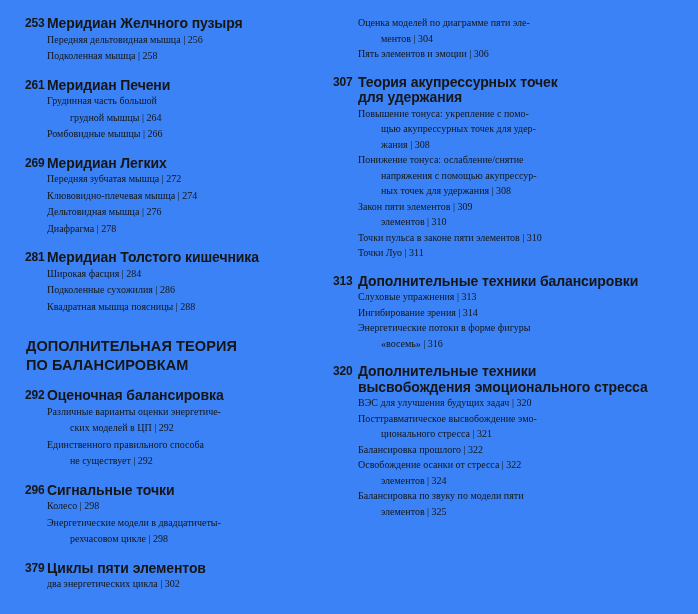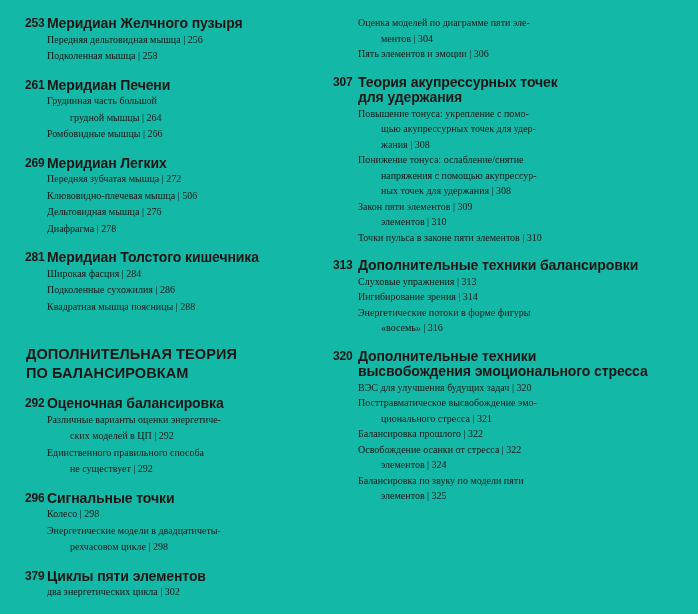--- a/index.html
+++ b/index.html
@@ -3,21 +3,21 @@
 <meta charset="utf-8">
 <style>
   * { margin:0; padding:0; box-sizing:border-box; }
   html, body { background:#ffffff; }
   body {
     width:698px; height:614px; position:relative; overflow:hidden;
     font-family:"Liberation Serif", serif;
     color:#161616;
     -webkit-font-smoothing:antialiased;
   }
-  .page { position:absolute; inset:0; background:#14b8a6; }
+  .page { position:absolute; inset:0; background:#3b82f6; }
   .column { position:absolute; top:15px; }
   .column-left  { left:25px;  width:306px; --lh:16.5px; }
   .column-right { left:333px; width:358px; --lh:15.5px; }
 
   .block { display:flex; margin-bottom:12px; }
   .column-right .block { margin-bottom:13px; }
 
   .num-col {
     flex:0 0 auto;
     font-family:"Liberation Sans", sans-serif;
@@ -35,21 +35,21 @@
     letter-spacing:-0.1px;
     white-space:nowrap;
   }
   .entry-line {
     font-size:10px; line-height:var(--lh);
     white-space:nowrap;
   }
   .entry-line.wrap { padding-left:23px; }
 
   .part-header {
-    margin:30px 0 12px 1px;
+    margin:22px 0 12px 1px;
     font-family:"Liberation Sans", sans-serif;
     font-weight:bold; font-size:14.5px; line-height:19px;
     letter-spacing:0.1px;
   }
 </style>
 </head>
 <body>
 
 <div class="page">
   <div class="column column-left" id="col-0">
@@ -68,21 +68,21 @@
           <div class="entry-line">Грудинная часть большой</div>
           <div class="entry-line wrap">грудной мышцы | 264</div>
           <div class="entry-line">Ромбовидные мышцы | 266</div>
         </div>
       </div>
       <div class="block">
         <div class="num-col">269</div>
         <div class="content-col">
           <div class="title-line">Меридиан Легких</div>
           <div class="entry-line">Передняя зубчатая мышца | 272</div>
-          <div class="entry-line">Клювовидно-плечевая мышца | 506</div>
+          <div class="entry-line">Клювовидно-плечевая мышца | 274</div>
           <div class="entry-line">Дельтовидная мышца | 276</div>
           <div class="entry-line">Диафрагма | 278</div>
         </div>
       </div>
       <div class="block">
         <div class="num-col">281</div>
         <div class="content-col">
           <div class="title-line">Меридиан Толстого кишечника</div>
           <div class="entry-line">Широкая фасция | 284</div>
           <div class="entry-line">Подколенные сухожилия | 286</div>
@@ -136,20 +136,21 @@
           <div class="title-line">для удержания</div>
           <div class="entry-line">Повышение тонуса: укрепление с помо-</div>
           <div class="entry-line wrap">щью акупрессурных точек для удер-</div>
           <div class="entry-line wrap">жания | 308</div>
           <div class="entry-line">Понижение тонуса: ослабление/снятие</div>
           <div class="entry-line wrap">напряжения с помощью акупрессур-</div>
           <div class="entry-line wrap">ных точек для удержания | 308</div>
           <div class="entry-line">Закон пяти элементов | 309</div>
           <div class="entry-line wrap">элементов | 310</div>
           <div class="entry-line">Точки пульса в законе пяти элементов | 310</div>
+          <div class="entry-line">Точки Луо | 311</div>
         </div>
       </div>
       <div class="block">
         <div class="num-col">313</div>
         <div class="content-col">
           <div class="title-line">Дополнительные техники балансировки</div>
           <div class="entry-line">Слуховые упражнения | 313</div>
           <div class="entry-line">Ингибирование зрения | 314</div>
           <div class="entry-line">Энергетические потоки в форме фигуры</div>
           <div class="entry-line wrap">«восемь» | 316</div>

